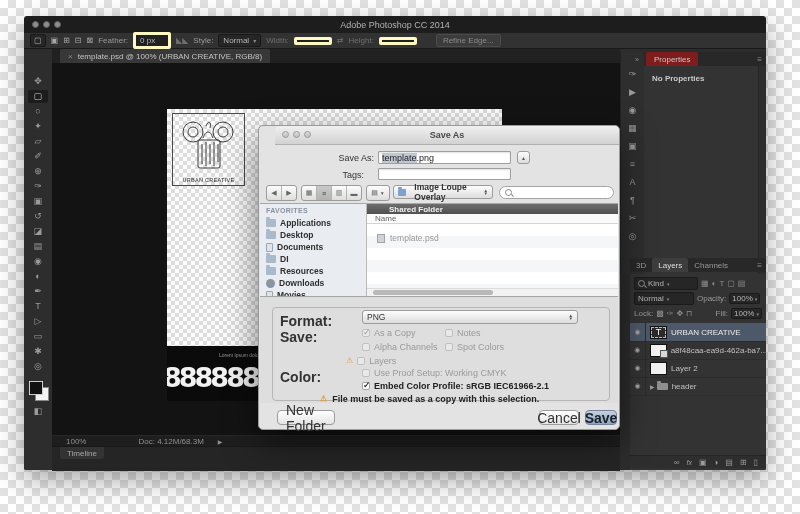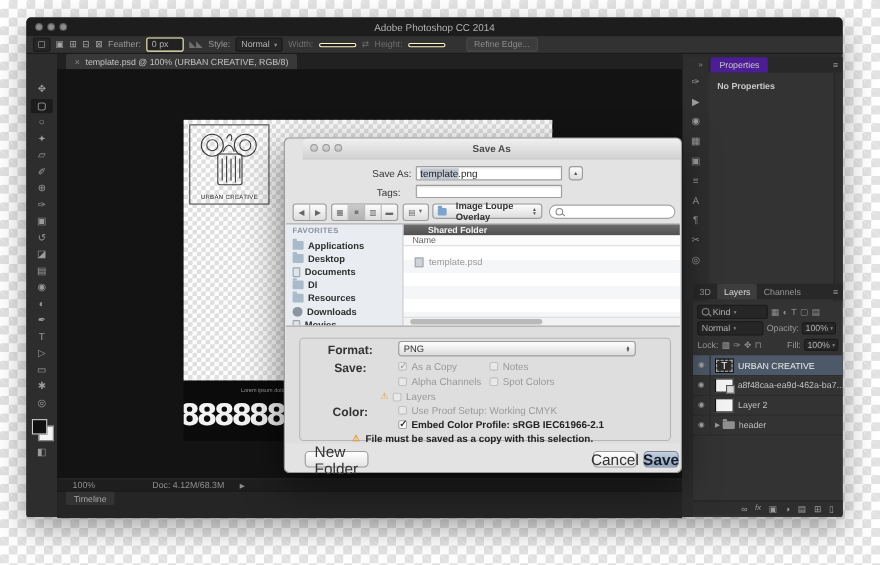--- a/index.html
+++ b/index.html
@@ -21,21 +21,21 @@
   .ps-titlebar{left:0;top:0;right:0;height:17px;background:#1d1d1d;border-radius:4px 4px 0 0;
     display:flex;align-items:center;justify-content:center}
   .ps-titlebar .title{font-size:9px;color:#b2b2b2}
   .tl-dots{position:absolute;left:8px;top:5px;display:flex;gap:4px}
   .tl-dot{width:7px;height:7px;border-radius:50%;background:#8d8d8d;border:1px solid #5e5e5e;box-sizing:border-box}
 
   .ps-options{left:0;top:17px;right:0;height:16px;background:#323232;border-bottom:1px solid #1a1a1a;
     display:flex;align-items:center;gap:5px;padding:0 6px;box-sizing:border-box;font-size:8px;color:#9a9a9a}
   .opt-ic{color:#a8a8a8;font-size:8px}
   .opt-box{background:#262626;border:1px solid #191919;border-radius:2px;padding:1px 3px;color:#b5b5b5}
-  .opt-input{background:#212121;border:1px solid #fef9c3;border-radius:2px;color:#b5b5b5;padding:1px 4px;min-width:24px}
+  .opt-input{background:#212121;border:3px solid #fef9c3;border-radius:2px;color:#b5b5b5;padding:1px 4px;min-width:24px}
   .opt-dd{background:#262626;border:1px solid #191919;border-radius:2px;color:#b5b5b5;padding:1px 4px;display:inline-flex;align-items:center;gap:4px}
   .opt-dd::after{content:"▾";font-size:6px;color:#8a8a8a}
   .opt-btn{background:#3c3c3c;border:1px solid #4a4a4a;border-radius:2px;color:#8b8b8b;padding:1px 6px}
   .dim{color:#6f6f6f}
 
   
   #ps-tools{left:0;top:33px;width:28px;bottom:0;background:#2d2d2d;border-right:1px solid #202020;border-radius:0 0 0 2px}
   .tool{position:absolute;left:4px;width:20px;height:13px;display:flex;align-items:center;justify-content:center;
     color:#9b9b9b;font-size:9px;line-height:1}
   .tool.sel{background:#1c1c1c;border-radius:2px;color:#d0d0d0}
@@ -71,21 +71,21 @@
     padding:0 7px;font-size:8px;color:#a5a5a5;display:flex;align-items:center}
 
   
   #ps-ricons{right:122px;top:36px;width:24px;height:222px;background:#2e2e2e;border-left:1px solid #222;
     display:flex;flex-direction:column;align-items:center;padding-top:18px;box-sizing:border-box;gap:9px}
   .ricon{color:#9a9a9a;font-size:9px;line-height:1}
   .collapse{position:absolute;top:4px;right:5px;color:#8a8a8a;font-size:7px}
 
   #ps-props{right:0;top:36px;width:122px;height:222px;background:#333}
   .ptabbar{left:0;top:0;right:0;height:14px;background:#282828;display:flex;align-items:center}
-  .ptab{background:#4c1d95;height:14px;display:flex;align-items:center;padding:0 8px;font-size:8px;color:#c8c8c8;border-radius:2px 2px 0 0;margin-left:2px}
+  .ptab{background:#7f1d1d;height:14px;display:flex;align-items:center;padding:0 8px;font-size:8px;color:#c8c8c8;border-radius:2px 2px 0 0;margin-left:2px}
   .pmenu{margin-left:auto;margin-right:4px;color:#8d8d8d;font-size:8px}
   .props-empty{position:absolute;left:8px;top:22px;font-size:8px;font-weight:bold;color:#c9c9c9}
   .pscroll{position:absolute;right:0;top:14px;width:7px;bottom:0;background:#2e2e2e;border-left:1px solid #262626}
 
   #ps-layers{right:0;top:258px;width:136px;bottom:0;background:#333;border-radius:0 0 2px 0}
   .ltabbar{left:0;top:-16px;right:0;height:14px;background:#282828;display:flex;align-items:center;font-size:8px;position:absolute}
   .ltab{color:#979797;padding:0 6px;height:14px;display:flex;align-items:center}
   .ltab.on{background:#3d3d3d;color:#ddd;border-radius:2px 2px 0 0}
   .lrow{position:absolute;left:0;right:0;display:flex;align-items:center;gap:3px;padding:0 4px;box-sizing:border-box;font-size:8px;color:#999}
   .ldd{background:#262626;border:1px solid #1a1a1a;border-radius:2px;color:#b5b5b5;padding:1px 3px;display:inline-flex;align-items:center;gap:3px}
@@ -150,21 +150,21 @@
   .col-head span{font-size:8px;color:#666}
   .rows{left:0;top:20px;right:0;bottom:8px;background:repeating-linear-gradient(#fff 0 12px,#f5f6f8 12px 24px)}
   .file-row{position:absolute;left:0;top:8px;right:0;height:12px;display:flex;align-items:center;gap:5px;padding-left:10px;box-sizing:border-box}
   .file-ico{width:8px;height:9px;background:#cfd3d8;border:1px solid #a0a4ab;box-sizing:border-box}
   .file-name{font-size:8.5px;color:#9a9a9a}
   .hscroll{left:108px;top:162px;right:1px;height:8px;background:#f2f2f2;border-top:1px solid #ddd;box-sizing:border-box}
   .hthumb{position:absolute;left:6px;top:1px;width:120px;height:5px;background:#b9b9b9;border-radius:3px}
 
   .lower{left:1px;top:170px;right:1px;height:107px;background:#dedede;border-top:1px solid #a5a5a5;box-sizing:border-box}
   .inner-box{position:absolute;left:12px;top:10px;right:8px;height:92px;border:1px solid #b6b6b6;border-radius:4px}
-  .fl{position:absolute;text-align:center;font-size:11px;font-weight:bold;color:#333}
+  .fl{position:absolute;text-align:left;font-size:14px;font-weight:bold;color:#333}
   .cbrow{position:absolute;display:flex;align-items:center;gap:4px;font-size:9px;color:#9a9a9a}
   .cb{width:8px;height:8px;background:#fff;border:1px solid #a5a5a5;border-radius:2px;box-sizing:border-box;position:relative;flex:none}
   .cb.dis{background:#e9e9e9;border-color:#c0c0c0}
   .cb.chk::after{content:"✓";position:absolute;left:0px;top:-3px;font-size:9px;color:#333}
   .cb.chk.dis::after{color:#9a9a9a}
   .cbrow.dark{color:#222;font-weight:bold}
   .warn{color:#e89c2c;font-size:8px;line-height:1;flex:none}
   .warn-line{position:absolute;display:flex;align-items:center;gap:5px;font-size:9px;font-weight:bold;color:#222}
   .btn{position:absolute;height:15px;background:linear-gradient(#fff,#e4e4e4);border:1px solid #9c9c9c;border-radius:4px;
     display:flex;align-items:center;justify-content:center;font-size:14px;color:#333;box-sizing:border-box;padding:0 8px}

